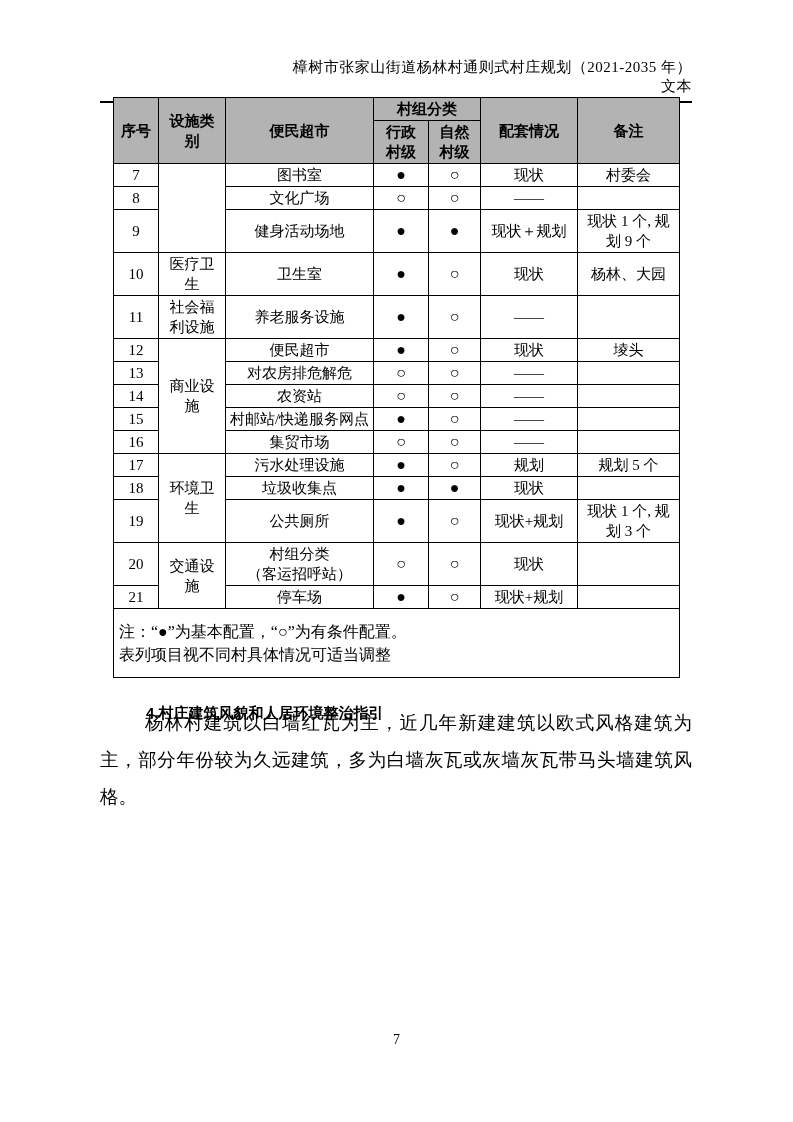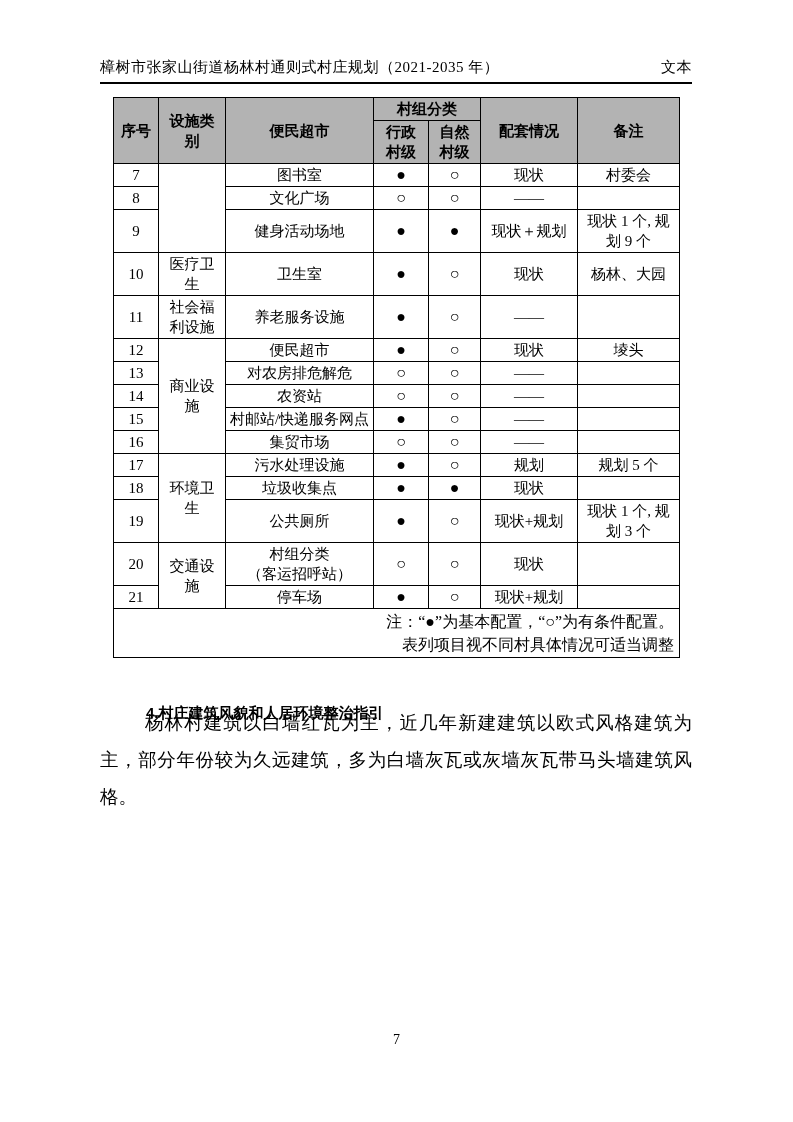--- a/index.html
+++ b/index.html
@@ -20,20 +20,21 @@
     left: 100px;
     right: 101px;
     top: 58px;
     display: flex;
     justify-content: space-between;
     align-items: flex-end;
     padding-bottom: 5px;
     border-bottom: 2px solid #000;
     font-size: 15px;
     letter-spacing: 0.5px;
+    flex-direction: column;
   }
 
   
   .tbl-wrap { position: absolute; left: 113px; top: 97px; }
   table.facilities {
     border-collapse: collapse;
     table-layout: fixed;
     width: 566px;
     font-size: 15px;
   }
@@ -45,24 +46,24 @@
     line-height: 20px;
     white-space: pre-line;
     overflow: hidden;
   }
   table.facilities thead th {
     background: #b3b3b3;
     font-weight: bold;
   }
   table.facilities .marker { font-size: 16px; line-height: 20px; }
   table.facilities td.note-cell {
-    text-align: right;
+    text-align: left;
     font-size: 16px;
     line-height: 23px;
-    padding: 1px 5px;
+    padding: 11px 5px;
     white-space: normal;
   }
 
   
   .section-heading {
     position: absolute;
     left: 146px;
     top: 674px;
     font-family: Liberation Sans, sans-serif;
     font-weight: bold;

